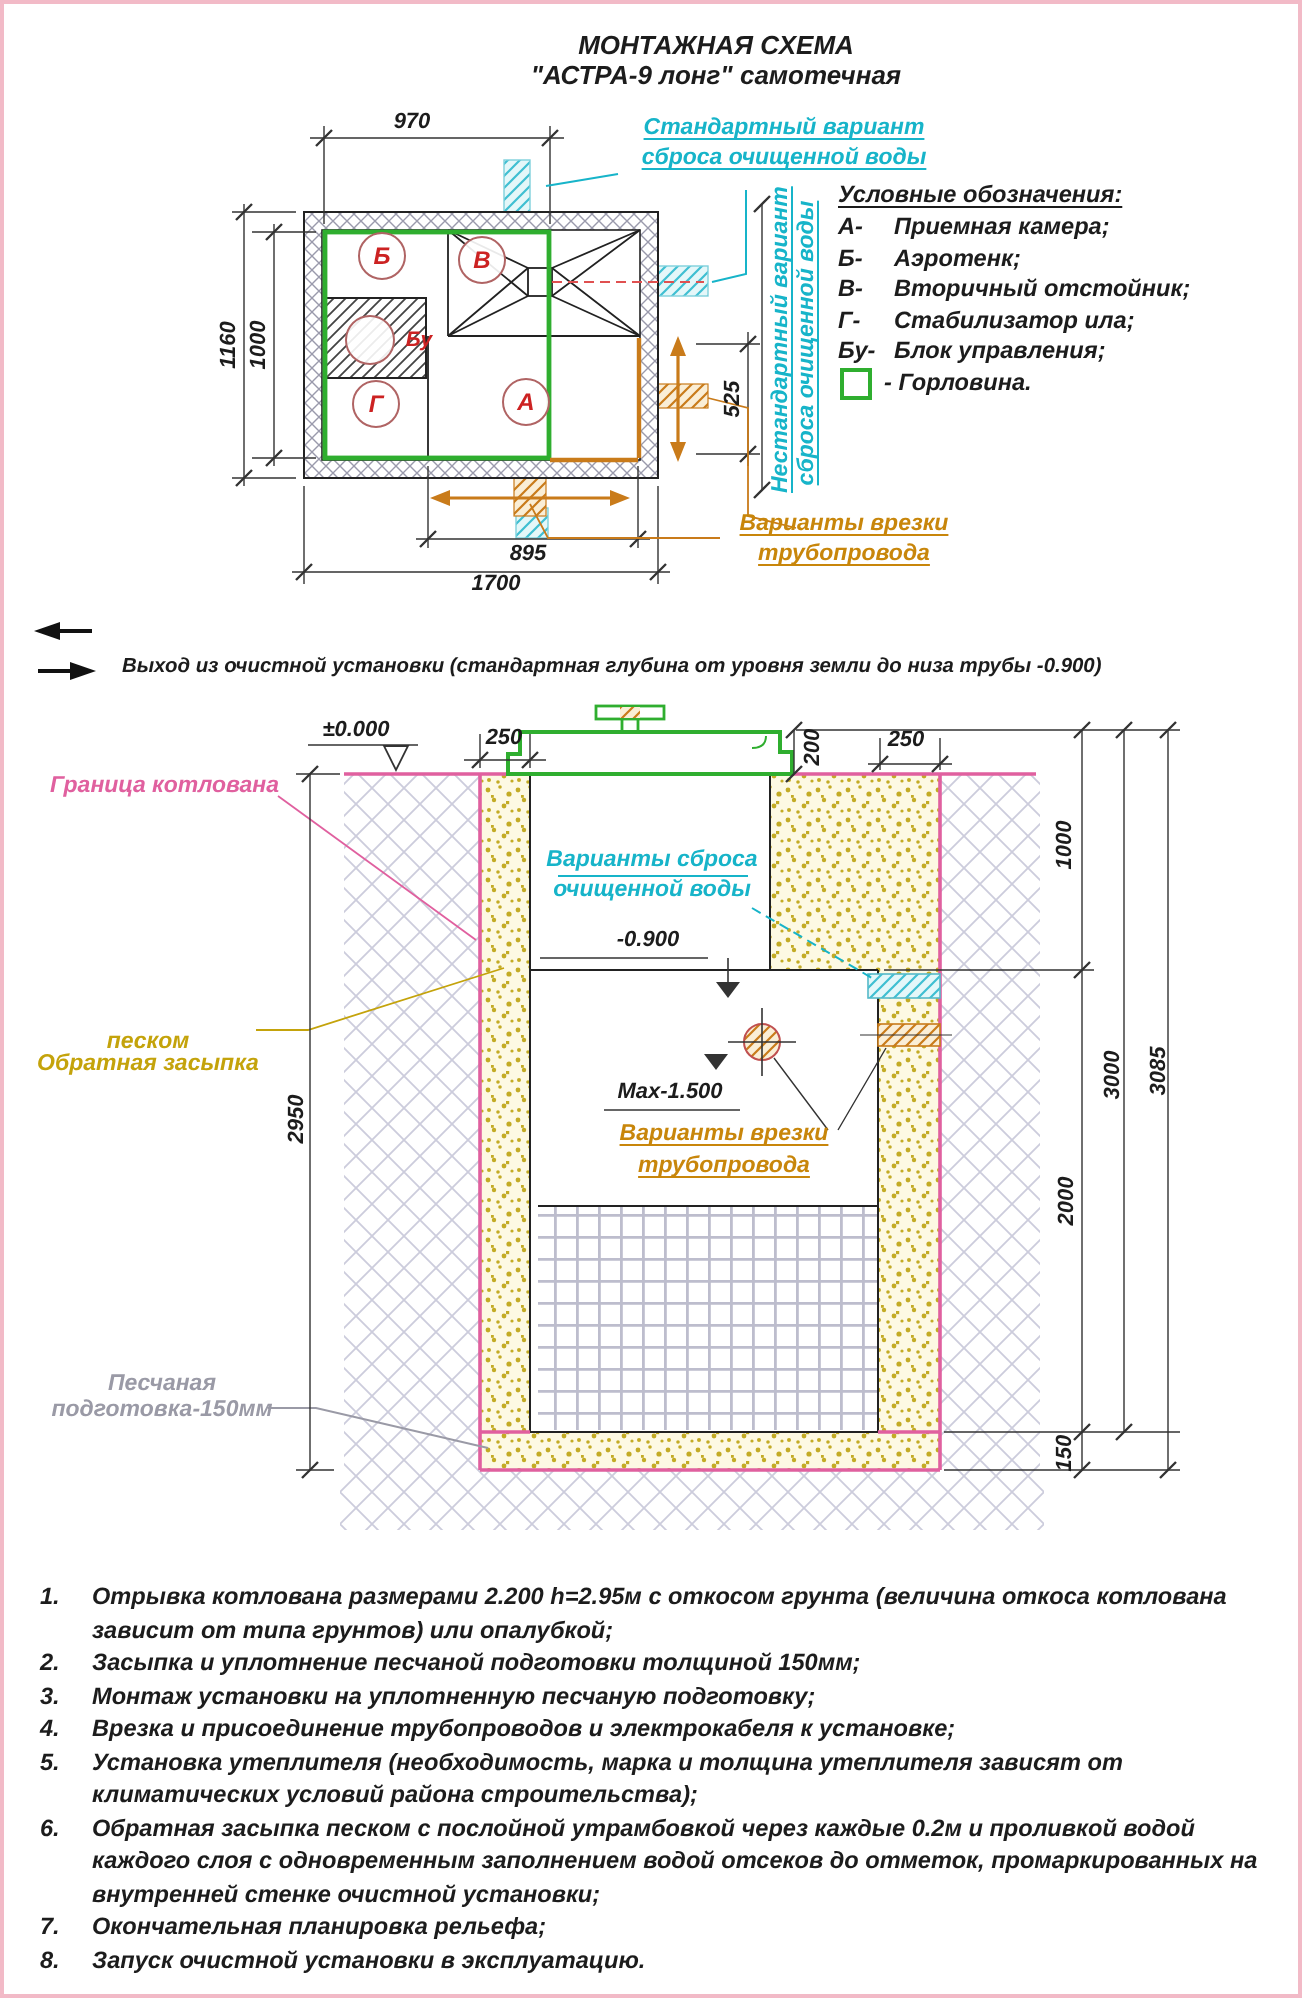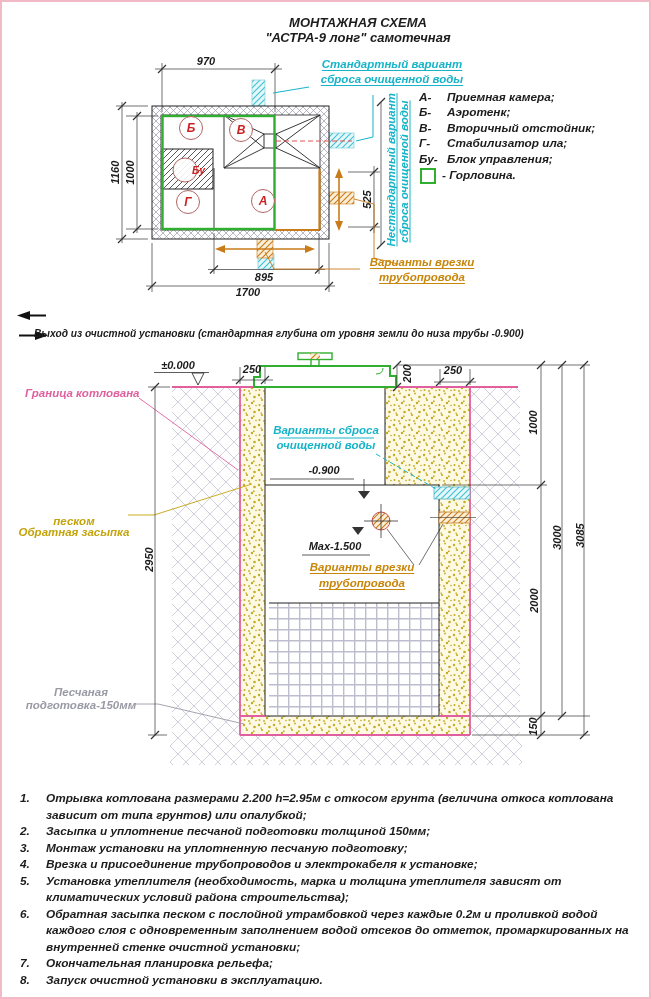--- a/index.html
+++ b/index.html
@@ -221,25 +221,26 @@
 
 <div class="lbl fs11 ctr" style="left:184px;top:53px;width:40px;font-style:italic;">970</div>
 <div class="lbl fs11 vts" style="left:98px;top:164px;">1000</div>
 <div class="lbl fs11 vts" style="left:83px;top:164px;">1160</div>
 <div class="lbl fs11 vts" style="left:335px;top:191px;">525</div>
 <div class="lbl fs11 ctr" style="left:242px;top:269px;width:40px;">895</div>
 <div class="lbl fs11 ctr" style="left:226px;top:284px;width:40px;">1700</div>
 
 <div class="lbl ctr c-red b" style="left:179px;top:119px;width:20px;font-size:12px;">Б</div>
 <div class="lbl ctr c-red b" style="left:229px;top:121px;width:20px;font-size:12px;">В</div>
-<div class="lbl ctr c-red b" style="left:176px;top:162px;width:41px;font-size:10.5px;">Бу</div>
+<div class="lbl ctr c-red b" style="left:187px;top:162px;width:41px;font-size:10.5px;">Бу</div>
 <div class="lbl ctr c-red b" style="left:176px;top:193px;width:20px;font-size:12px;">Г</div>
 <div class="lbl ctr c-red b" style="left:251px;top:192px;width:20px;font-size:12px;">А</div>
 
 <div class="legend">
+  <div class="ttl">Условные обозначения:</div>
   <div class="row">
         <span class="code">А-</span>
         <span>Приемная камера;</span>
       </div>
   <div class="row">
         <span class="code">Б-</span>
         <span>Аэротенк;</span>
       </div>
   <div class="row">
         <span class="code">В-</span>
@@ -252,21 +253,21 @@
   <div class="row">
         <span class="code">Бу-</span>
         <span>Блок управления;</span>
       </div>
   <div class="neck">
         <span class="sq"></span>
         <span>- Горловина.</span>
       </div>
 </div>
 
-<div class="lbl fs10" style="left:32px;top:326px;">Выход из очистной установки (стандартная глубина от уровня земли до низа трубы -0.900)</div>
+<div class="lbl fs10" style="left:59px;top:326px;">Выход из очистной установки (стандартная глубина от уровня земли до низа трубы -0.900)</div>
 
 <div class="lbl c-pink" style="left:23px;top:385px;">Граница котлована</div>
 <div class="lbl fs11 ctr" style="left:146px;top:357px;width:60px;">±0.000</div>
 <div class="lbl fs11 ctr" style="left:230px;top:361px;width:40px;">250</div>
 <div class="lbl fs11 vts" style="left:375px;top:365px;">200</div>
 <div class="lbl fs11 ctr" style="left:431px;top:362px;width:40px;">250</div>
 <div class="lbl fs11 vts" style="left:501px;top:414px;">1000</div>
 <div class="lbl fs11 vts" style="left:502px;top:592px;">2000</div>
 <div class="lbl fs11 vts" style="left:501px;top:718px;">150</div>
 <div class="lbl fs11 vts" style="left:525px;top:529px;">3000</div>

